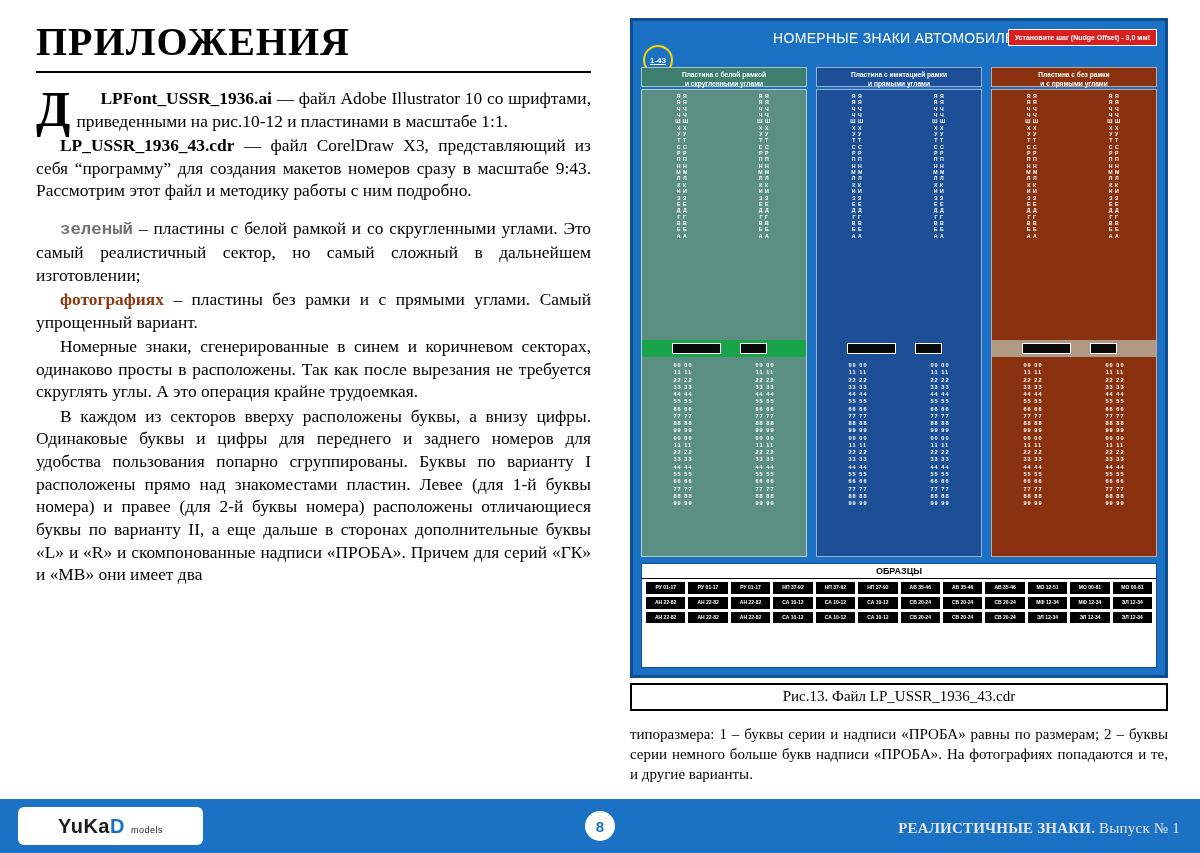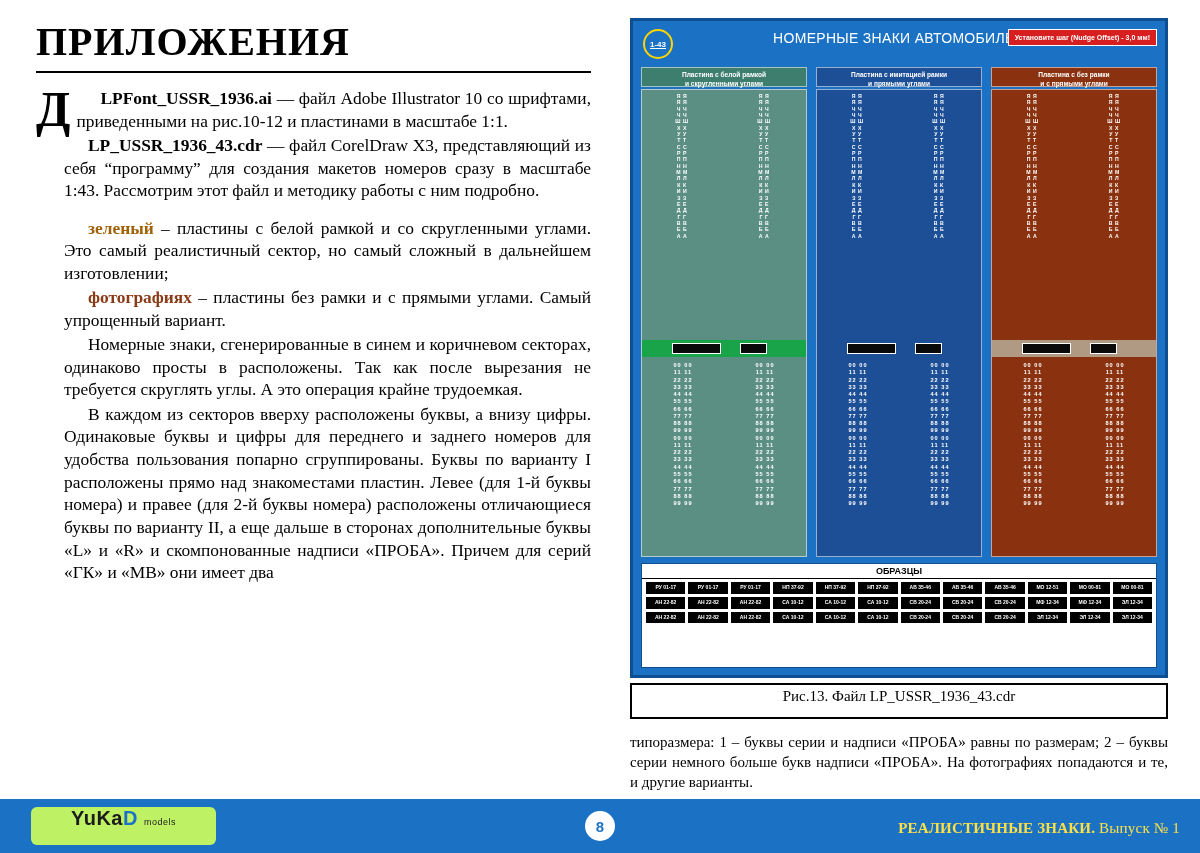--- a/index.html
+++ b/index.html
@@ -38,38 +38,38 @@
     margin: 0 0 14px 0;
   }
   p.body {
     margin: 0 0 0.1em 0;
     font-size: 17.4px;
     line-height: 1.30;
     text-align: justify;
     text-indent: 0;
     color: #000;
   }
-  p.body.indent { text-indent: 24px; margin-left: 28px; }
+  p.body.indent { text-indent: 24px; }
   .dropcap-para {
     position: relative;
     font-size: 17.4px;
     line-height: 1.30;
     text-align: justify;
     margin: 0 0 8px 0;
   }
   .dropcap {
     float: left;
     font-size: 50px;
     line-height: 0.82;
     font-weight: bold;
     padding: 2px 6px 0 0;
     font-family: "Liberation Serif", serif;
   }
   .bold { font-weight: bold; }
-  .green-word { color: #a16207; font-weight: bold; }
+  .green-word { color: #737373; font-weight: bold; font-family: Liberation Mono, monospace; }
   .blue-word { color: #1a4f9c; font-weight: bold; }
   .brown-word { color: #8a3b16; font-weight: bold; }
   .gap { height: 13px; }
 
   
   .right-col {
     position: absolute;
     left: 630px; top: 18px;
     width: 540px;
   }
@@ -78,21 +78,21 @@
     height: 660px;
     background: #1b72c4;
     border: 3px solid #0d4f90;
     position: relative;
     overflow: hidden;
   }
   .fig-topbar {
     position: absolute; left: 0; top: 0; right: 0; height: 46px;
   }
   .fig-badge {
-    position: absolute; left: 10px; top: 8px;
+    position: absolute; left: 10px; top: 24px;
     width: 30px; height: 30px; border-radius: 50%;
     background: #1b72c4; border: 2px solid #ffd400;
     color: #fff; font-size: 8px; font-weight: bold;
     display: flex; align-items: center; justify-content: center;
     font-family: "Liberation Sans", sans-serif;
     text-decoration: underline;
   }
   .fig-title {
     position: absolute; left: 0; right: 0; top: 7px;
     text-align: center; color: #fff;
@@ -184,77 +184,77 @@
     font-size: 5px; font-weight: bold;
     padding: 2px 1px; text-align: center;
     flex: 1; white-space: nowrap; overflow: hidden;
     line-height: 1.15;
   }
 
   .fig-caption-box {
     width: 538px; margin-top: 5px;
     background: #fff; border: 2px solid #000;
     text-align: center;
-    font-size: 15px; padding: 3px 0 12px;
+    font-size: 15px; padding: 3px 0 4px;
     font-family: "Liberation Serif", serif;
   }
   .right-text {
     margin-top: 14px; width: 538px;
     font-size: 15px; line-height: 1.32; text-align: justify;
   }
 
   
   .footer-bar {
     position: absolute; left: 0; bottom: 0; width: 1200px; height: 54px;
     background: #1b72c4;
   }
   .logo {
-    position: absolute; left: 31px; bottom: 8px;
+    position: absolute; left: 18px; bottom: 8px;
     width: 185px; height: 38px;
-    background: #bef264; border-radius: 6px;
-    display: flex; align-items: flex-start; justify-content: center;
+    background: #ffffff; border-radius: 6px;
+    display: flex; align-items: center; justify-content: center;
   }
   .logo-text {
     font-family: "Liberation Sans", sans-serif;
     font-weight: bold; font-size: 20px; color: #1b1b1b;
     letter-spacing: .5px;
   }
   .logo-text .hl { color: #1b72c4; }
   .logo-text .sub { font-size: 9px; font-weight: normal; }
   .page-num {
     position: absolute; left: 585px; bottom: 12px;
     width: 30px; height: 30px; border-radius: 50%;
     background: #fff; color: #1b72c4;
     font-family: "Liberation Sans", sans-serif;
     font-weight: bold; font-size: 15px;
     display: flex; align-items: center; justify-content: center;
   }
   .footer-right {
     position: absolute; right: 20px; bottom: 16px;
-    color: #fde047; font-family: "Liberation Serif", serif;
+    color: #e5e5e5; font-family: "Liberation Serif", serif;
     font-size: 15px; letter-spacing: .2px;
   }
   .footer-right .b { font-weight: bold; }
 </style>
 </head>
 <body>
 
 <div class="page">
 
   <div class="left-col">
     <h1 class="title">ПРИЛОЖЕНИЯ</h1>
     <hr class="title-rule">
 
     <div class="dropcap-para">
       <span class="dropcap">Д</span>
     </div>
 
     <p class="body indent"><span class="bold">LPFont_USSR_1936.ai</span><span> — файл Adobe Illustrator 10 со шрифтами, приведенными на рис.10-12 и пластинами в масштабе 1:1.</span></p>
 
-    <p class="body indent"><span class="bold">LP_USSR_1936_43.cdr</span><span> — файл CorelDraw X3, представляющий из себя “программу” для создания макетов номеров сразу в масштабе 1:43. Рассмотрим этот файл и методику работы с ним подробно.</span></p>
+    <p class="body indent"><span class="bold">LP_USSR_1936_43.cdr</span><span> — файл CorelDraw X3, представляющий из себя “программу” для создания макетов номеров сразу в масштабе 9:43. Рассмотрим этот файл и методику работы с ним подробно.</span></p>
 
     <div class="gap"></div>
 
 
     <p class="body indent"><span class="green-word">зеленый</span><span> – пластины с белой рамкой и со скругленными углами. Это самый реалистичный сектор, но самый сложный в дальнейшем изготовлении;</span></p>
 
 
     <p class="body indent"><span class="brown-word">фотографиях</span><span> – пластины без рамки и с прямыми углами. Самый упрощенный вариант.</span></p>
 
     <p class="body indent">Номерные знаки, сгенерированные в синем и коричневом секторах, одинаково просты в расположены. Так как после вырезания не требуется скруглять углы. А это операция крайне трудоемкая.</p>

